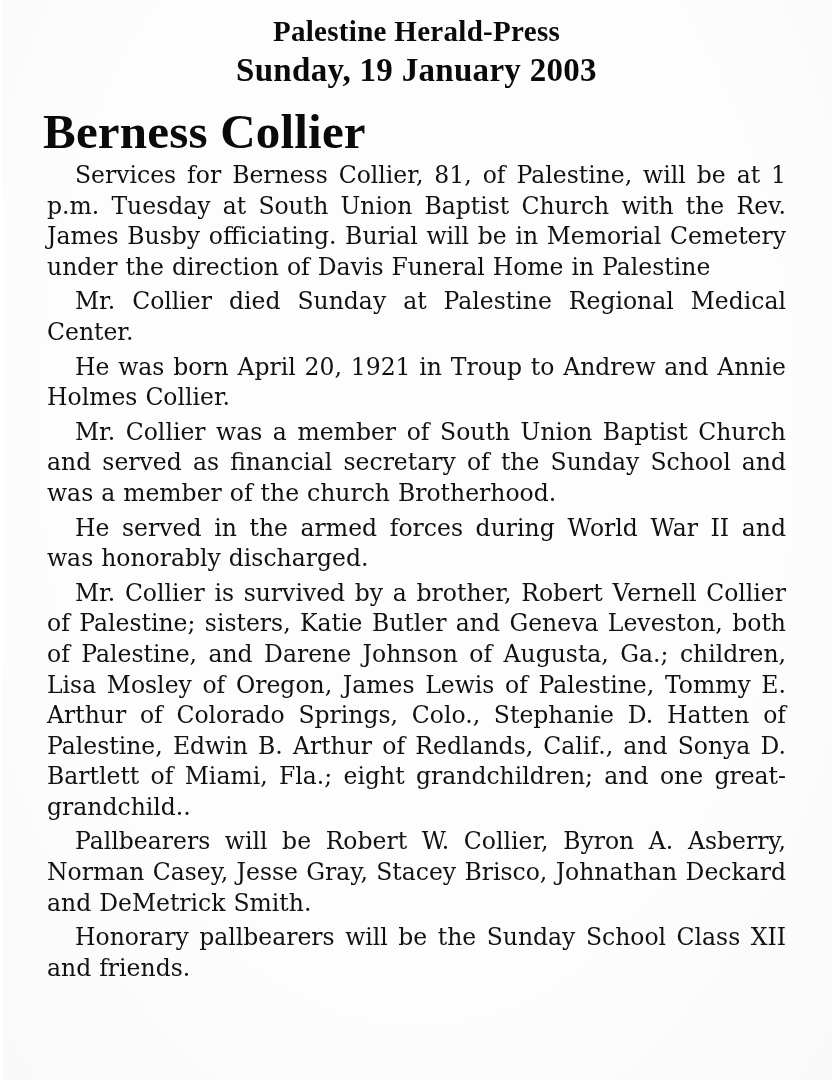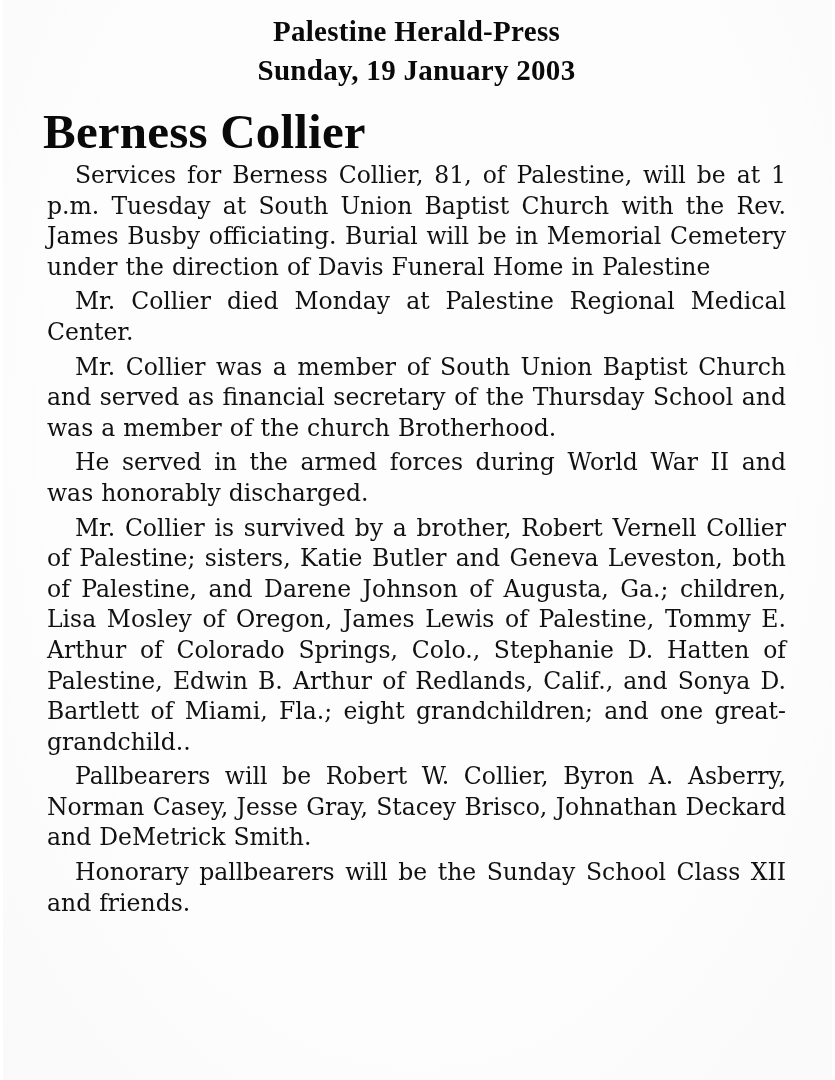--- a/index.html
+++ b/index.html
@@ -24,21 +24,21 @@
     font-family: "Liberation Serif", serif;
     font-weight: bold;
     color: #0a0a0a;
   }
   .masthead .pub-name {
     font-size: 29px;
     line-height: 39px;
     letter-spacing: 0.3px;
   }
   .masthead .date-line {
-    font-size: 29px;
+    font-size: 33px;
     line-height: 39px;
     letter-spacing: 0.3px;
   }
   .headline {
     font-family: "Liberation Serif", serif;
     font-weight: bold;
     font-size: 49px;
     line-height: 44px;
     color: #0a0a0a;
     margin: 20px 0 6px 0;
@@ -63,21 +63,22 @@
   <div class="masthead">
     <div class="pub-name">Palestine Herald-Press</div>
     <div class="date-line">Sunday, 19 January 2003</div>
   </div>
 
   <h1 class="headline">Berness Collier</h1>
 
   <div class="article-body">
 
   <p>Services for Berness Collier, 81, of Palestine, will be at 1 p.m. Tuesday at South Union Baptist Church with the Rev. James Busby officiating. Burial will be in Memorial Cemetery under the direction of Davis Funeral Home in Palestine</p>
-      <p>Mr. Collier died Monday at Palestine Regional Medical Center.</p>
-      <p>Mr. Collier was a member of South Union Baptist Church and served as financial secretary of the Thursday School and was a member of the church Brotherhood.</p>
+      <p>Mr. Collier died Sunday at Palestine Regional Medical Center.</p>
+      <p>He was born April 20, 1921 in Troup to Andrew and Annie Holmes Collier.</p>
+      <p>Mr. Collier was a member of South Union Baptist Church and served as financial secretary of the Sunday School and was a member of the church Brotherhood.</p>
       <p>He served in the armed forces during World War II and was honorably discharged.</p>
       <p>Mr. Collier is survived by a brother, Robert Vernell Collier of Palestine; sisters, Katie Butler and Geneva Leveston, both of Palestine, and Darene Johnson of Augusta, Ga.; children, Lisa Mosley of Oregon, James Lewis of Palestine, Tommy E. Arthur of Colorado Springs, Colo., Stephanie D. Hatten of Palestine, Edwin B. Arthur of Redlands, Calif., and Sonya D. Bartlett of Miami, Fla.; eight grandchildren; and one great-grandchild..</p>
       <p>Pallbearers will be Robert W. Collier, Byron A. Asberry, Norman Casey, Jesse Gray, Stacey Brisco, Johnathan Deckard and DeMetrick Smith.</p>
       <p>Honorary pallbearers will be the Sunday School Class XII and friends.</p>
     </div>
 
 </div>
 
 </body></html>

